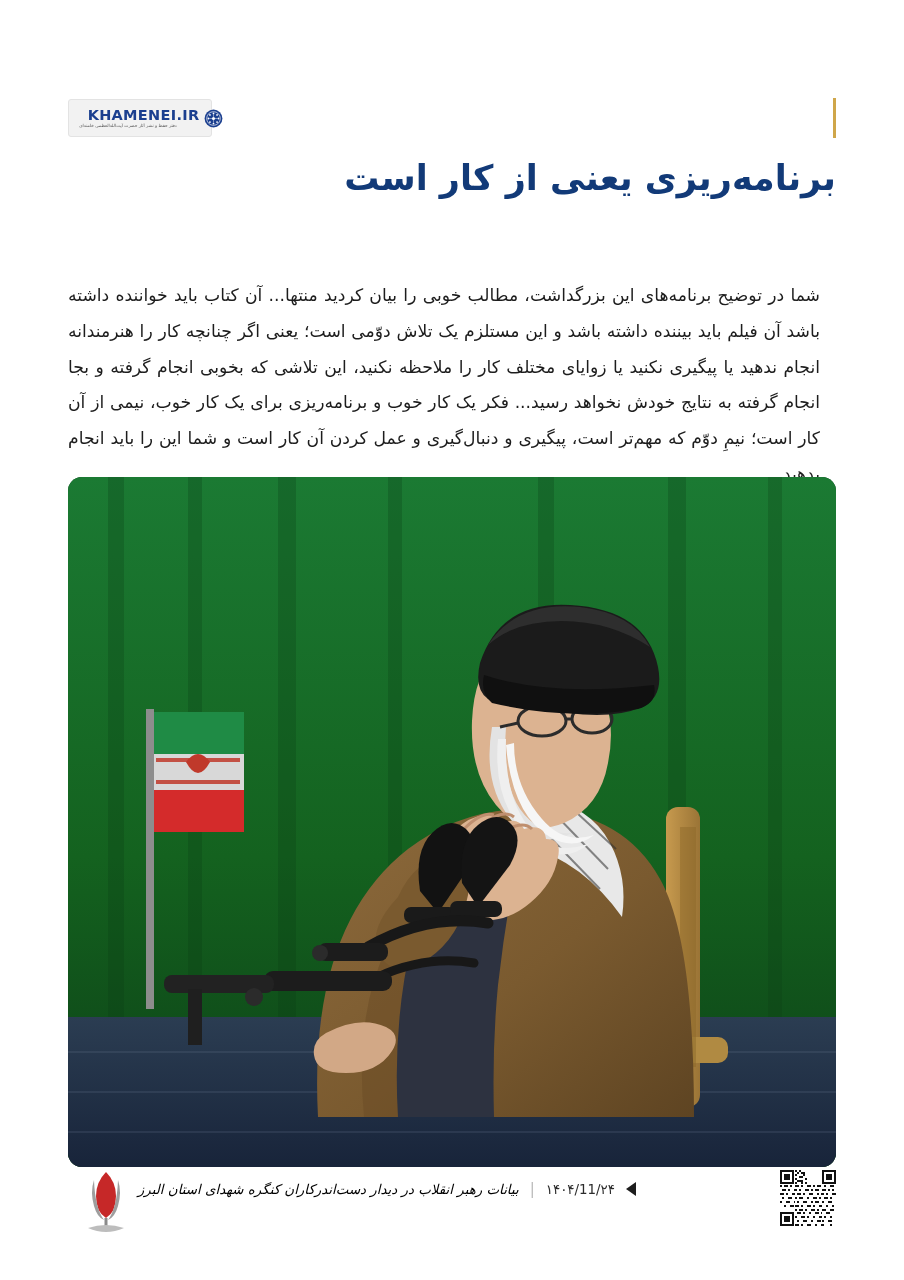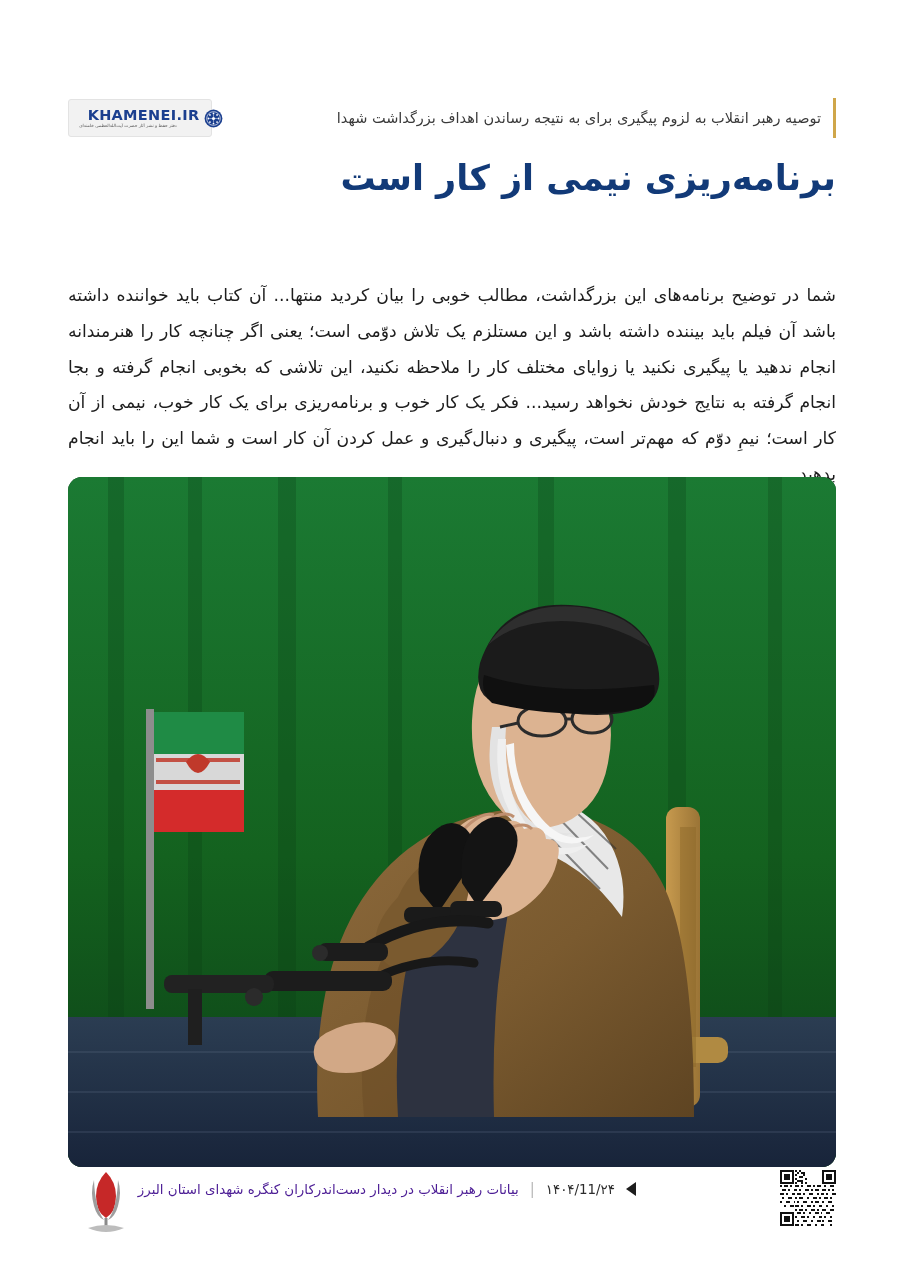--- a/index.html
+++ b/index.html
@@ -102,21 +102,21 @@
     font-size: 35px;
     font-weight: bold;
     line-height: 1.62;
     letter-spacing: -0.3px;
   }
 
   
   .body-text {
     position: absolute;
     top: 278px;
-    right: 68px;
+    right: 84px;
     left: 68px;
     text-align: justify;
     text-align-last: right;
     color: #1d1d1d;
     font-size: 17.2px;
     line-height: 2.08;
   }
 
   
   .photo {
@@ -151,21 +151,21 @@
     right: 200px;
     top: 14px;
     display: flex;
     flex-direction: row;
     align-items: center;
     gap: 11px;
     font-size: 13.4px;
     color: #2b2b2b;
     white-space: nowrap;
   }
-  .footer-caption { color: #4c1d95; }
+  .footer-caption { color: #000000; font-style: italic; }
   .footer-sep {
     color: #b9b9b9;
     font-size: 15px;
   }
   .footer-date { color: #2b2b2b; letter-spacing: 0.3px; }
   .footer-arrow {
     width: 0; height: 0;
     border-top: 7px solid transparent;
     border-bottom: 7px solid transparent;
     border-right: 10px solid #1d1d1d;
@@ -178,21 +178,20 @@
     height: 72px;
   }
 </style>
 </head>
 <body>
 
 <div class="page">
 
   <div class="header">
     <div class="kicker-rule"></div>
-    <div class="kicker">توصیه رهبر انقلاب به لزوم پیگیری برای به نتیجه رساندن اهداف بزرگداشت شهدا</div>
     <div class="logo-box">
       <span class="logo-mark">
         <svg viewBox="0 0 32 32" width="19" height="19" aria-hidden="true">
           <circle cx="16" cy="16" r="15" fill="#1b3f8f"></circle>
           <circle cx="16" cy="16" r="11.5" fill="none" stroke="#ffffff" stroke-width="1.1"></circle>
           <g fill="#ffffff">
             <circle cx="16" cy="7.5" r="1.5"></circle>
             <circle cx="22" cy="10" r="1.5"></circle>
             <circle cx="24.5" cy="16" r="1.5"></circle>
             <circle cx="22" cy="22" r="1.5"></circle>
@@ -211,21 +210,21 @@
         </svg>
       </span>
       <span class="logo-text-wrap">
         <span class="logo-text">KHAMENEI.IR</span>
         <span class="logo-sub">دفتر حفظ و نشر آثار حضرت آیت‌الله‌العظمی خامنه‌ای</span>
       </span>
     </div>
   </div>
 
   <div class="title-block">
-    <div class="title-line">برنامه‌ریزی نیمی از کار است</div>
+    <div class="title-line">برنامه‌ریزی یعنی از کار است</div>
   </div>
 
   <div class="body-text">شما در توضیح برنامه‌های این بزرگداشت، مطالب خوبی را بیان کردید منتها... آن کتاب باید خواننده داشته باشد آن فیلم باید بیننده داشته باشد و این مستلزم یک تلاش دوّمی است؛ یعنی اگر چنانچه کار را هنرمندانه انجام ندهید یا پیگیری نکنید یا زوایای مختلف کار را ملاحظه نکنید، این تلاشی که بخوبی انجام گرفته و بجا انجام گرفته به نتایج خودش نخواهد رسید... فکر یک کار خوب و برنامه‌ریزی برای یک کار خوب، نیمی از آن کار است؛ نیمِ دوّم که مهم‌تر است، پیگیری و دنبال‌گیری و عمل کردن آن کار است و شما این را باید انجام بدهید.</div>
 
   <div class="photo">
     <svg viewBox="0 0 768 690" preserveAspectRatio="xMidYMid slice" role="img">
       <defs>
         <linearGradient id="greenCurtain" x1="0" y1="0" x2="0" y2="1">
           <stop offset="0%" stop-color="#1b7a33"></stop>
           <stop offset="55%" stop-color="#14621f"></stop>

